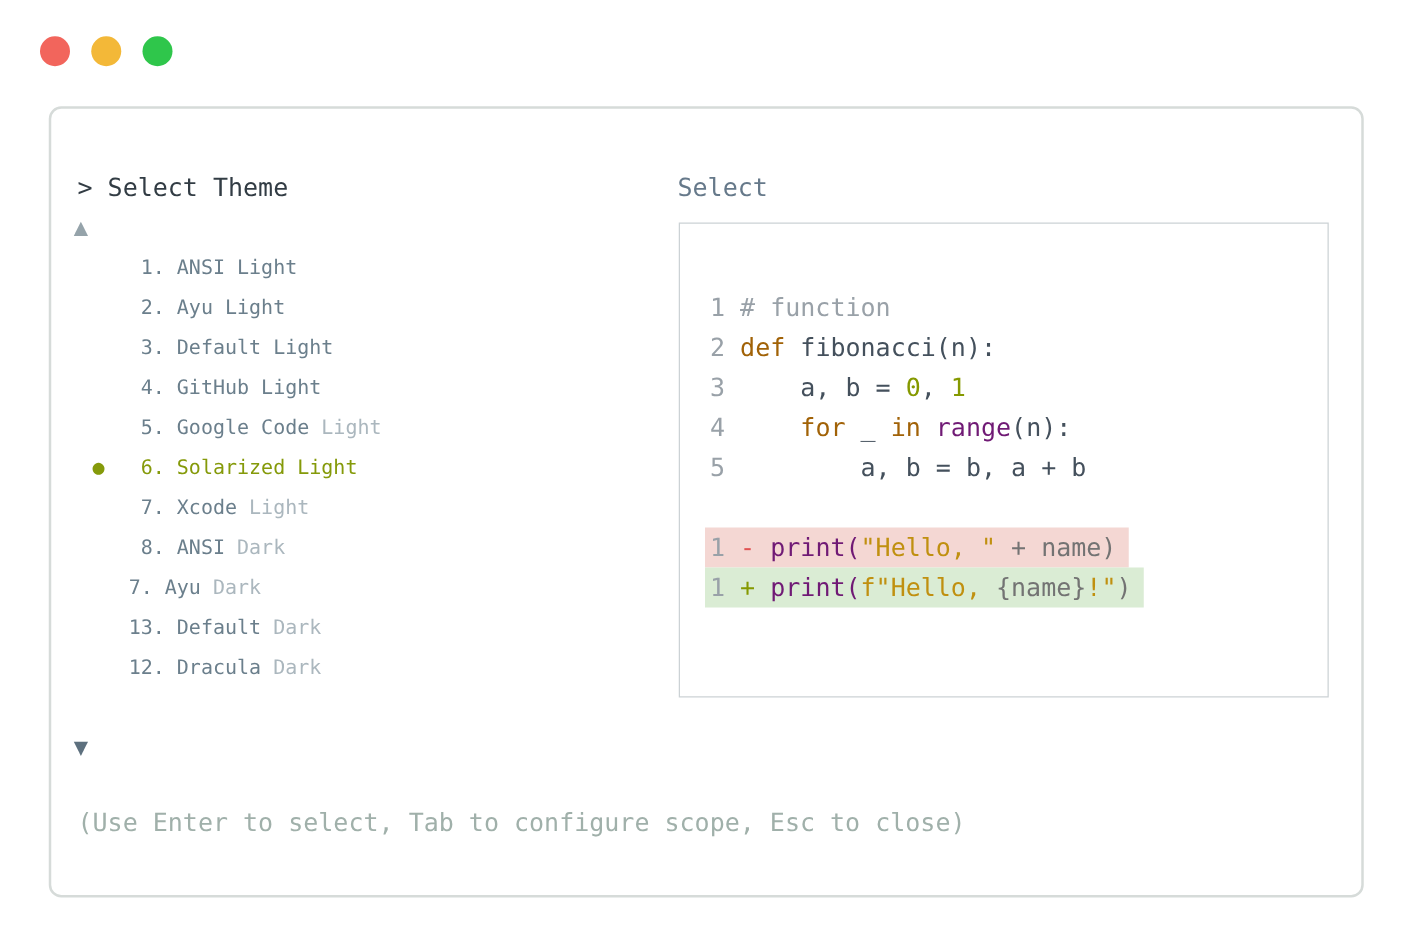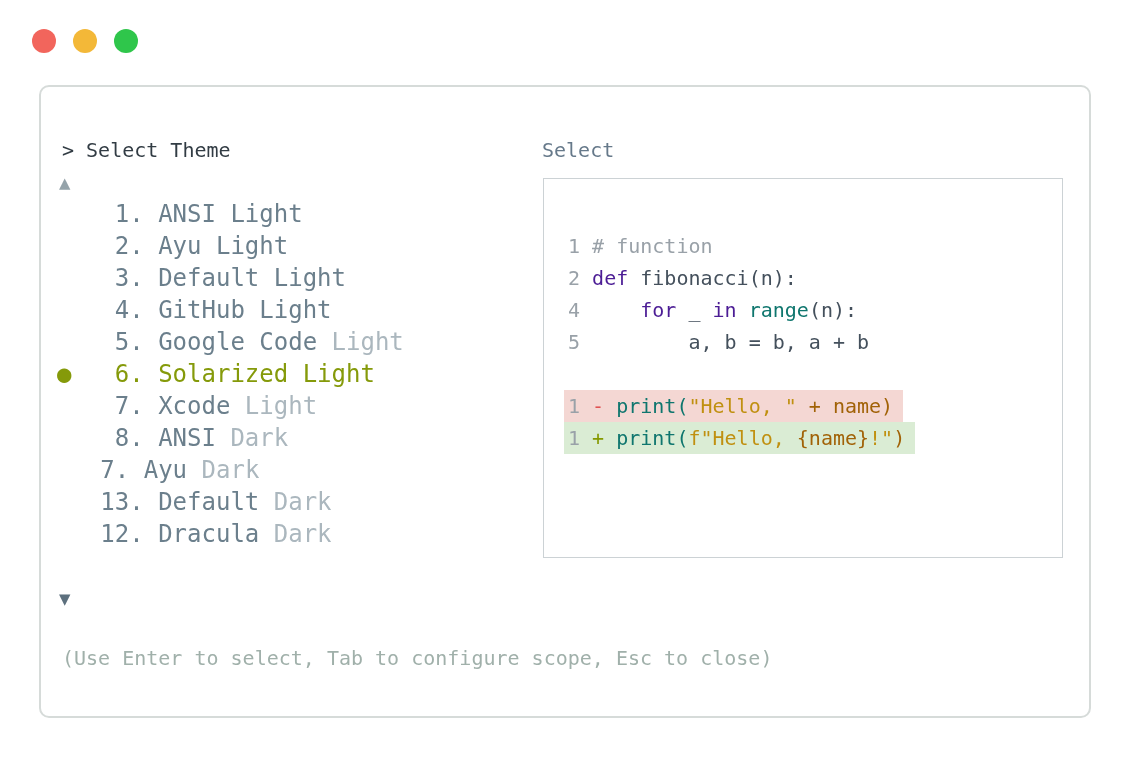--- a/index.html
+++ b/index.html
@@ -29,21 +29,21 @@
   }
   .mono { font-size: 20px; line-height: 32px; white-space: pre; }
 
   .title { position: absolute; left: 21px; top: 47px; color: #323c44; }
   .preview-label { position: absolute; left: 501px; top: 47px; color: #66798a; }
 
   .scroll-up   { position: absolute; left: 18px; top: 79px;  color: #95a3aa; font-size: 19px; line-height: 32px; }
   .scroll-down { position: absolute; left: 18px; top: 495px; color: #5d707e; font-size: 19px; line-height: 32px; }
 
   .theme-list { position: absolute; left: 16px; top: 111px; }
-  .theme-row  { height: 32px; white-space: pre; font-size: 24px; line-height: 32px; color: #6b7f8c; cursor: default; }
+  .theme-row  { height: 32px; white-space: pre; font-size: 16px; line-height: 32px; color: #6b7f8c; cursor: default; margin-left: 17px; }
   .theme-row .mark { color: #859a0a; }
   .theme-row .dim  { color: #abb7be; }
   .theme-row.selected, .theme-row.selected span { color: #859a0a; }
 
   .help { position: absolute; left: 21px; top: 555px; color: #a0b0aa; }
 
   
   .preview-box {
     position: absolute; left: 502px; top: 91px;
     width: 520px; height: 380px;
@@ -54,26 +54,26 @@
   .code-line  { height: 32px; white-space: pre; font-size: 20px; line-height: 32px; }
   .diff-lines { margin-top: 32px; padding-left: 20px; }
   .diff-line  { height: 32px; white-space: pre; font-size: 20px; line-height: 32px;
                 width: fit-content; padding: 0 10px 0 4px; }
   .diff-line.removed { background: #f4d7d3; }
   .diff-line.added   { background: #daecd4; }
 
   
   .lnum    { color: #99a1a8; }
   .comment { color: #99a1a8; }
-  .kw      { color: #4c1d95; }
+  .kw      { color: #a16207; }
   .plain   { color: #44505c; }
   .numlit  { color: #859900; }
-  .fn      { color: #0f766e; }
+  .fn      { color: #701a75; }
   .str     { color: #c09010; }
-  .slate   { color: #a16207; }
+  .slate   { color: #737373; }
   .minus   { color: #e05252; }
   .plus    { color: #859900; }
 </style>
 </head>
 <body>
 
 <div class="stage">
 
   <div class="traffic">
     <div class="dot red"></div>
@@ -104,20 +104,21 @@
       </div>
 
     <div class="scroll-down">▼</div>
 
     <div class="mono help">(Use Enter to select, Tab to configure scope, Esc to close)</div>
 
     <div class="preview-box">
       <div class="code-lines">
           <div class="code-line"><span class="lnum">1 </span><span class="comment"># function</span></div>
           <div class="code-line"><span class="lnum">2 </span><span class="kw">def</span><span class="plain"> fibonacci(n):</span></div>
+          <div class="code-line"><span class="lnum">3 </span><span class="plain">    a, b = </span><span class="numlit">0</span><span class="plain">, </span><span class="numlit">1</span></div>
           <div class="code-line"><span class="lnum">4 </span><span class="plain">    </span><span class="kw">for</span><span class="plain"> _ </span><span class="kw">in</span><span class="plain"> </span><span class="fn">range</span><span class="plain">(n):</span></div>
           <div class="code-line"><span class="lnum">5 </span><span class="plain">        a, b = b, a + b</span></div>
         </div>
       <div class="diff-lines">
           <div class="diff-line removed"><span class="lnum">1 </span><span class="minus">- </span><span class="fn">print(</span><span class="str">"Hello, "</span><span class="slate"> + name)</span></div>
           <div class="diff-line added"><span class="lnum">1 </span><span class="plus">+ </span><span class="fn">print(</span><span class="str">f"Hello, </span><span class="slate">{name}</span><span class="str">!"</span><span class="slate">)</span></div>
         </div>
     </div>
 
   </div>

